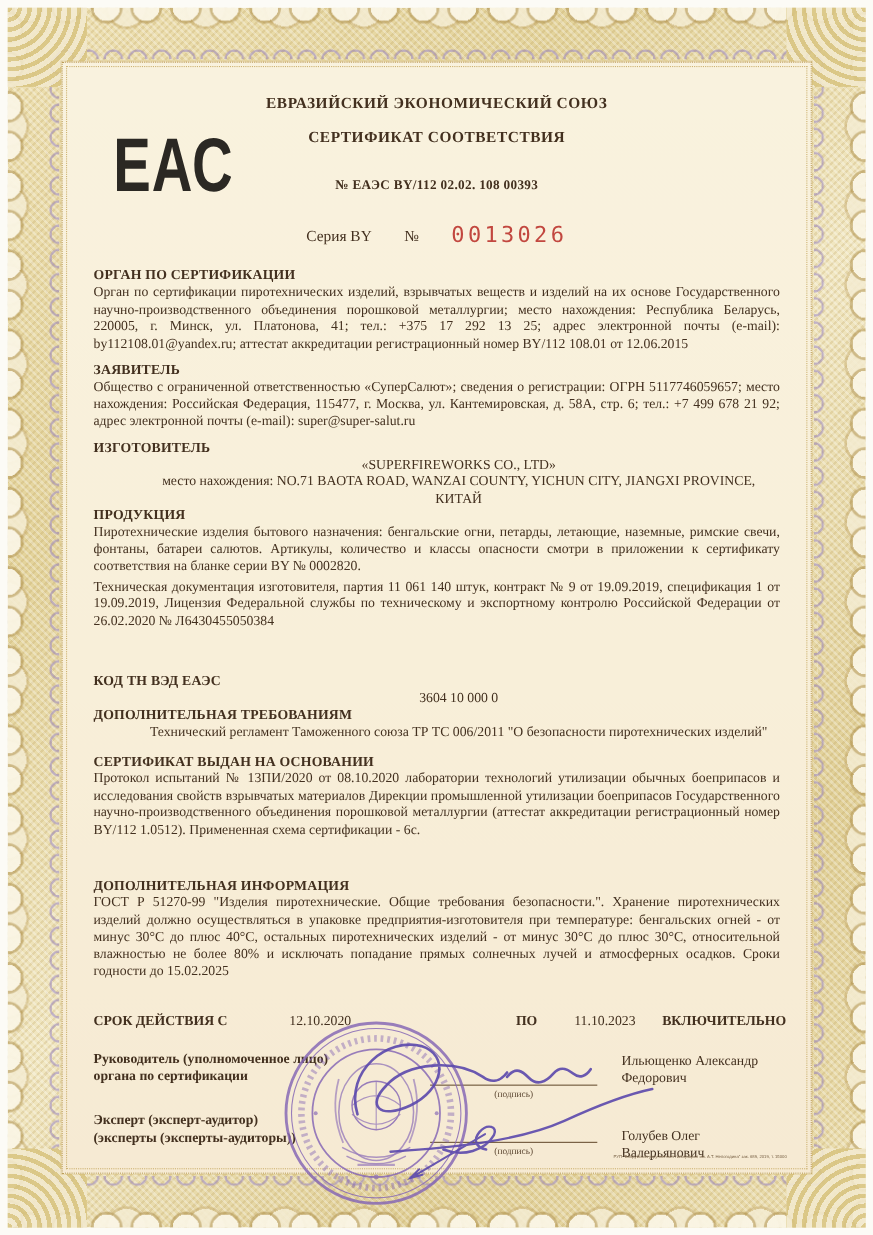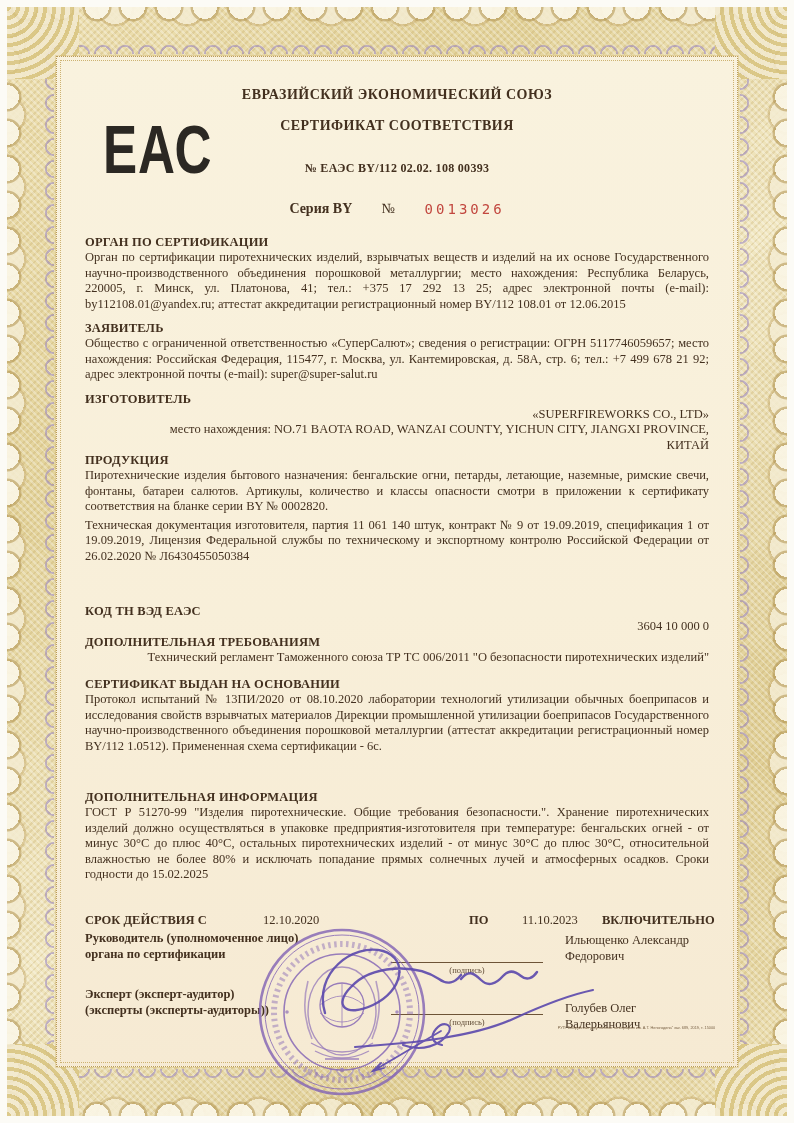--- a/index.html
+++ b/index.html
@@ -71,42 +71,42 @@
   .eac{
     position:absolute;left:46px;top:58px;
     font-family:"Liberation Sans","DejaVu Sans",sans-serif;
     font-weight:bold;font-size:64px;line-height:1;color:#2b2823;
     transform:scaleX(.80) scaleY(1.08);transform-origin:left top;letter-spacing:1px;
   }
   .title1{text-align:center;font-weight:bold;font-size:14px;letter-spacing:.5px;}
   .title2{text-align:center;font-weight:bold;font-size:14px;letter-spacing:.5px;margin-top:15px;}
   .certno{text-align:center;font-weight:bold;font-size:12px;margin-top:27px;letter-spacing:.3px;}
   .series{margin-top:25px;text-align:center;font-size:14px;}
-  .series .lbl{margin-right:26px;font-weight:bold;}
+  .series .lbl{margin-right:26px;}
   .series .nsign{margin-right:26px;}
   .series .num{
     font-family:"DejaVu Sans Mono","Liberation Mono",monospace;
-    color:#c2473f;font-size:14px;letter-spacing:3px;vertical-align:-1px;
+    color:#c2473f;font-size:20px;letter-spacing:3px;vertical-align:-1px;
   }
   
   .sec-label{font-weight:bold;font-size:12.5px;letter-spacing:.2px;}
   .sec-text{font-size:12.5px;line-height:1.24;text-align:justify;}
   .mt9{margin-top:9px;}.mt10{margin-top:0;}.mt12{margin-top:12px;}
   .mt18{margin-top:18px;}.mt36{margin-top:36px;}.mt40{margin-top:40px;}
-  .nojust{text-align:right;margin-left:40px;}
+  .nojust{text-align:center;margin-left:40px;}
   
   .validity{position:relative;height:17px;margin-top:30px;font-size:12.5px;}
   .validity .b{font-weight:bold;}
   .v-from{position:absolute;left:0;text-align:right;}
   .v-date1{position:absolute;left:178px;}
   .v-po{position:absolute;left:384px;}
   .v-date2{position:absolute;left:437px;text-align:right;}
   .v-incl{position:absolute;left:517px;}
   
-  .signing{position:relative;height:122px;font-size:12.5px;}
+  .signing{position:relative;height:122px;margin-top:16px;font-size:12.5px;}
   .sig-label{position:absolute;left:0;font-weight:bold;line-height:1.3;}
   .head-label{top:0;}
   .expert-label{top:56px;}
   .sig-name{position:absolute;left:480px;line-height:1.3;}
   .head-name{top:2px;}
   .expert-name{top:70px;}
   .sig-line{position:absolute;width:152px;border-bottom:1.4px solid #6d5437;}
   .line1{left:306px;top:32px;}
   .line2{left:306px;top:84px;}
   .sig-caption{position:absolute;width:152px;text-align:center;font-size:8.5px;color:#5d4833;}

